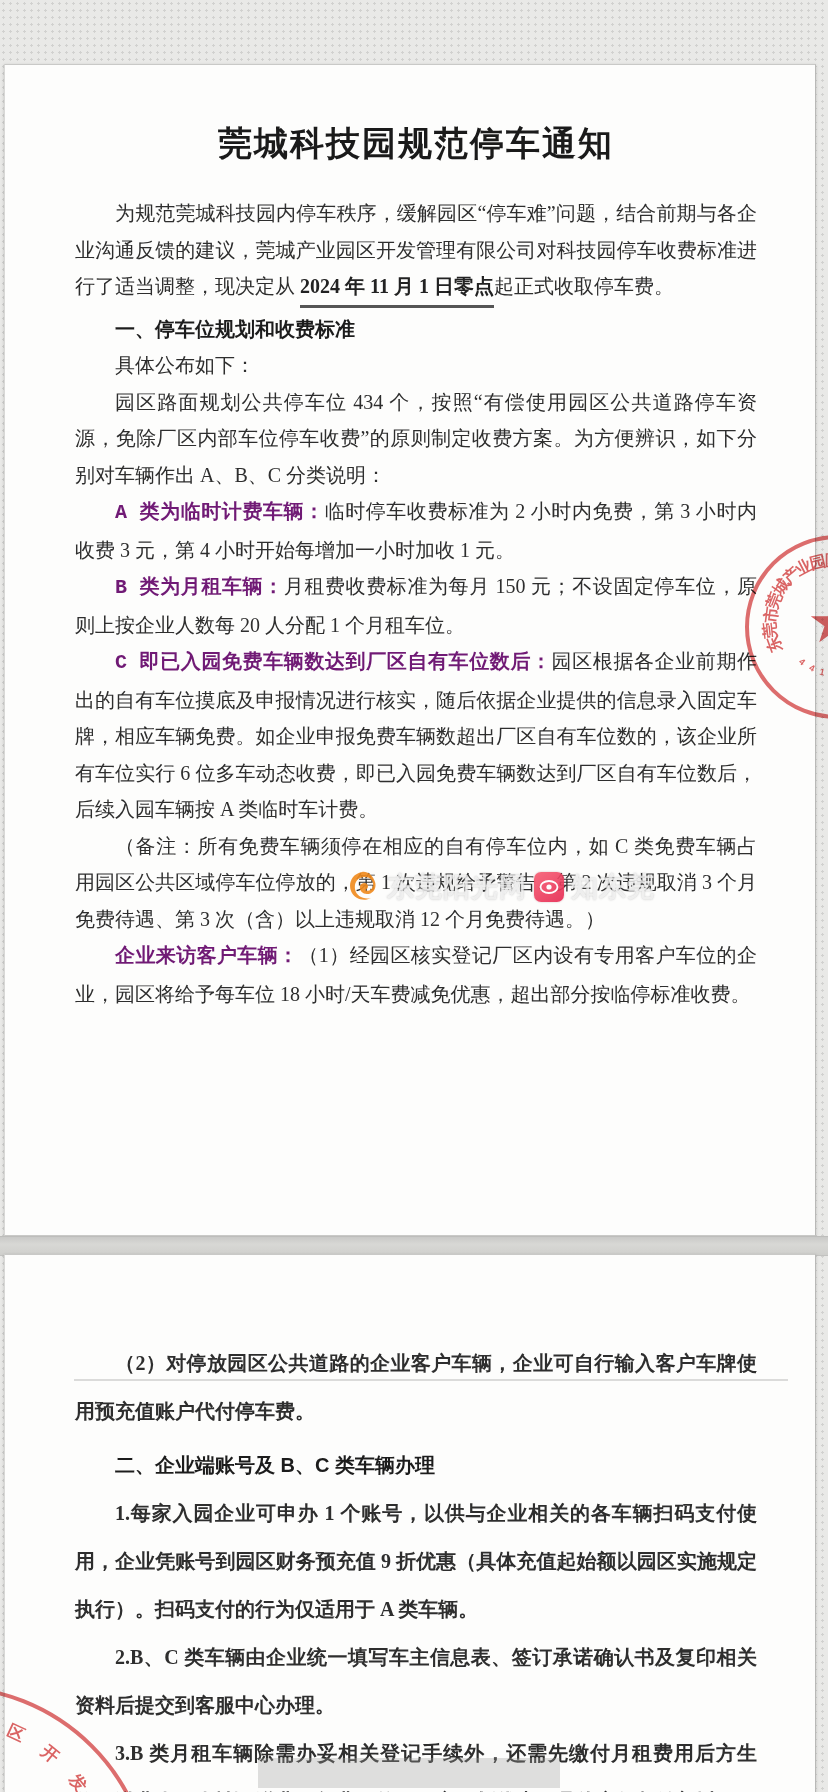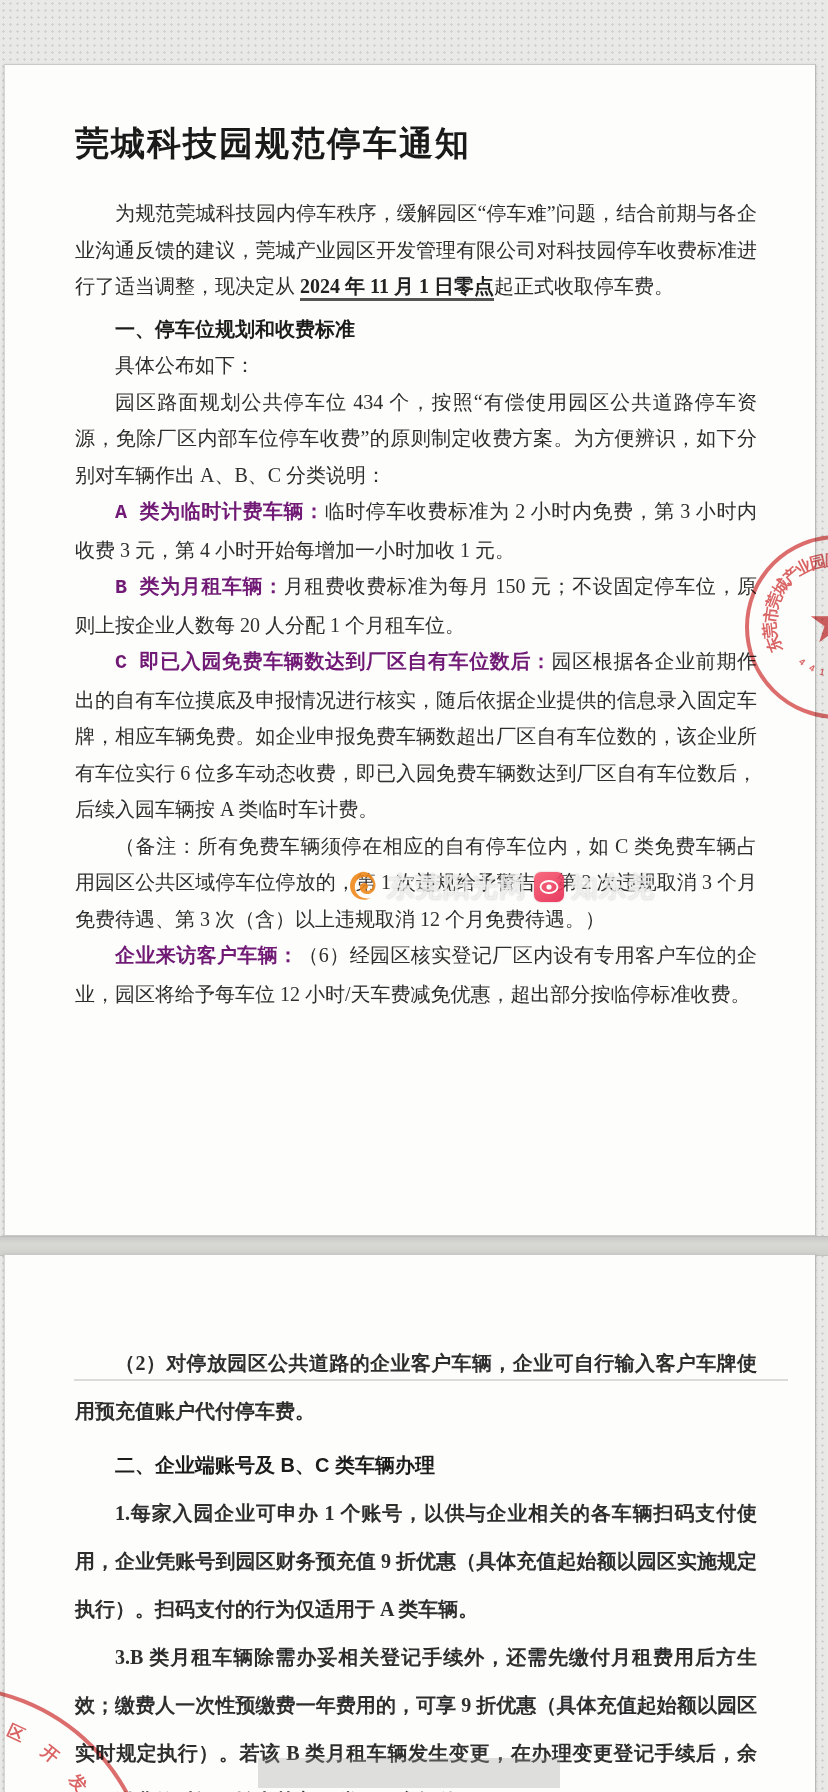--- a/index.html
+++ b/index.html
@@ -12,40 +12,40 @@
   }
   .page{
     position:absolute;left:4px;width:812px;background:#fdfdfc;
     border:1px solid #c9c9c7;border-left-color:#d8d8d6;border-right-color:#b9b9b7;
     box-shadow:0 1px 3px rgba(0,0,0,.18);
     box-sizing:border-box;
   }
   .page1{top:64px;height:1172px;padding:56px 58px 0 70px;}
   .page2{top:1254px;height:560px;padding:84px 58px 0 70px;}
   .doc-title{
-    margin:0 0 28px 0;
+    margin:0 0 28px 0;text-align:center;
     font-family:"Liberation Sans","DejaVu Sans",sans-serif;
     font-size:34px;font-weight:bold;color:#1a1a1a;letter-spacing:2px;
   }
   .para{
     margin:0;text-indent:2em;text-align:justify;
     font-size:20px;line-height:36.5px;color:#2e2e2e;
   }
   .page2 .para{line-height:48px;font-weight:bold;}
   .heading{
     font-family:"Liberation Sans","DejaVu Sans",sans-serif;
     font-weight:bold;color:#1c1c1c;
   }
   .lead{
     font-family:Liberation Mono, monospace;
     font-weight:bold;color:#701a75;
   }
   .heading-para{margin-top:6px;}
   .u-date{
-    font-weight:bold;border-bottom:3px solid #555;padding-bottom:1px;color:#222;
+    font-weight:bold;border-bottom:3px solid #555;padding-bottom:8px;color:#222;
   }
   
   .page-gap{
     position:absolute;left:0;top:1236px;width:828px;height:18px;
     background:linear-gradient(#c9c9c7,#d8d8d5 40%,#cfcfcc);
     border-top:1px solid #bdbdbb;border-bottom:1px solid #c2c2c0;
   }
   
   .artifact-line{
     position:absolute;left:74px;top:1379px;width:714px;height:2px;
@@ -105,32 +105,33 @@
 
     <p class="para"><b class="lead">A 类为临时计费车辆：</b><span>临时停车收费标准为 2 小时内免费，第 3 小时内收费 3 元，第 4 小时开始每增加一小时加收 1 元。</span></p>
 
     <p class="para"><b class="lead">B 类为月租车辆：</b><span>月租费收费标准为每月 150 元；不设固定停车位，原则上按企业人数每 20 人分配 1 个月租车位。</span></p>
 
     <p class="para"><b class="lead">C 即已入园免费车辆数达到厂区自有车位数后：</b><span>园区根据各企业前期作出的自有车位摸底及申报情况进行核实，随后依据企业提供的信息录入固定车牌，相应车辆免费。如企业申报免费车辆数超出厂区自有车位数的，该企业所有车位实行 6 位多车动态收费，即已入园免费车辆数达到厂区自有车位数后，后续入园车辆按 A 类临时车计费。</span></p>
 
     <p class="para">（备注：所有免费车辆须停在相应的自有停车位内，如 C 类免费车辆占用园区公共区域停车位停放的，第 1 次违规给予警告、第 2 次违规取消 3 个月免费待遇、第 3 次（含）以上违规取消 12 个月免费待遇。）</p>
 
 
-    <p class="para"><b class="lead">企业来访客户车辆：</b><span>（6）经园区核实登记厂区内设有专用客户车位的企业，园区将给予每车位 12 小时/天车费减免优惠，超出部分按临停标准收费。</span></p>
+    <p class="para"><b class="lead">企业来访客户车辆：</b><span>（1）经园区核实登记厂区内设有专用客户车位的企业，园区将给予每车位 18 小时/天车费减免优惠，超出部分按临停标准收费。</span></p>
   </div>
 
   <div class="page-gap"></div>
 
   <div class="page page2">
     <p class="para">（2）对停放园区公共道路的企业客户车辆，企业可自行输入客户车牌使用预充值账户代付停车费。</p>
 
     <p class="para heading heading-para">二、企业端账号及 B、C 类车辆办理</p>
 
     <p class="para">1.每家入园企业可申办 1 个账号，以供与企业相关的各车辆扫码支付使用，企业凭账号到园区财务预充值 9 折优惠（具体充值起始额以园区实施规定执行）。扫码支付的行为仅适用于 A 类车辆。</p>
 
+    <p class="para">2.B、C 类车辆由企业统一填写车主信息表、签订承诺确认书及复印相关资料后提交到客服中心办理。</p>
 
     <p class="para">3.B 类月租车辆除需办妥相关登记手续外，还需先缴付月租费用后方生效；缴费人一次性预缴费一年费用的，可享 9 折优惠（具体充值起始额以园区实时规定执行）。若该 B 类月租车辆发生变更，在办理变更登记手续后，余下已缴费的时间可转由其它 B 类月租车辆使用。</p>
   </div>
 
   <div class="artifact-line"></div>
   <div class="scan-band"></div>
 
   <div class="seal-ring" style="left:745px;top:535px;width:176px;height:176px;"></div>
   <div class="seal-star" style="left:833px;top:623px;font-size:58px;">★</div>
   <div class="stamp">

